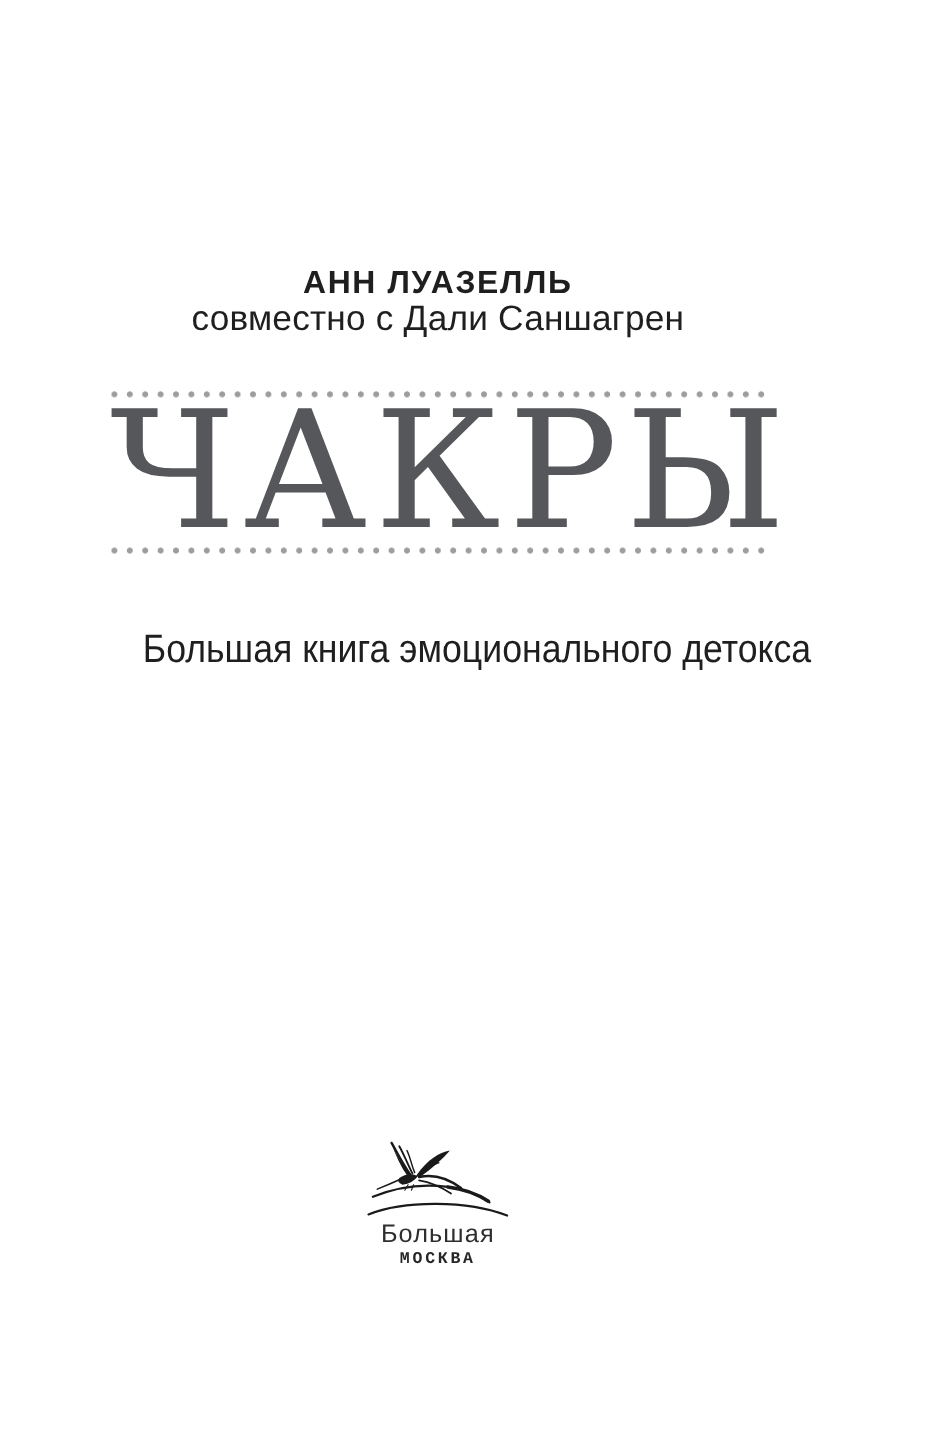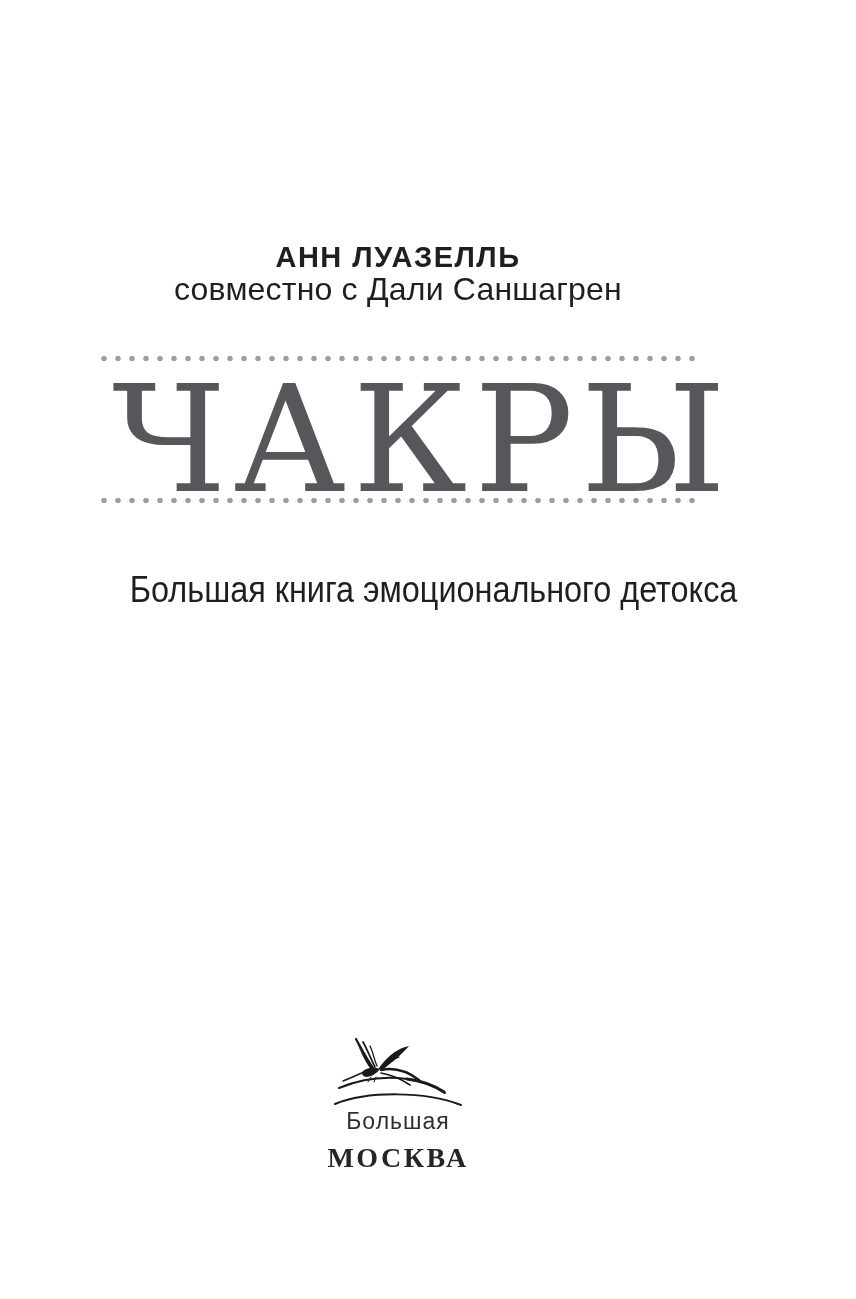--- a/index.html
+++ b/index.html
@@ -25,21 +25,21 @@
   
   .dots{
     position:absolute;left:97px;width:602px;height:11px;
     background-image:radial-gradient(circle at 7px 5.5px,var(--dots) 2.4px,rgba(0,0,0,0) 3px);
     background-size:14px 11px;background-repeat:repeat-x;
   }
   .dots-top{top:353px;}
   .dots-bottom{top:495px;}
   
   .title{
-    position:absolute;left:100px;width:596px;top:352px;margin:12px;
+    position:absolute;left:100px;width:596px;top:352px;margin:0;
     text-align:center;
     font-family:"DejaVu Serif",serif;font-weight:400;
     font-size:148px;line-height:152px;letter-spacing:7px;
     color:var(--title);
     white-space:nowrap;
   }
   
   .subtitle{
     position:absolute;left:100px;width:596px;top:571px;
     text-align:center;color:var(--ink);
@@ -47,22 +47,22 @@
     transform:scaleX(.9);transform-origin:50% 50%;
     white-space:nowrap;
   }
   
   .colophon{position:absolute;left:100px;width:596px;top:1036px;text-align:center;}
   .logo{display:block;margin:0 auto;width:130px;height:72px;color:var(--logo-ink);}
   .logo path{stroke:currentColor;fill:none;stroke-linecap:round;stroke-linejoin:round;}
   .logo path.f{fill:currentColor;stroke:none;}
   .pub-name{font-size:23px;line-height:26px;letter-spacing:1px;color:#2e2e2e;margin-top:0;}
   .pub-city{
-    font-family:Liberation Serif, serif;font-weight:700;
-    font-size:28px;line-height:22px;letter-spacing:2.5px;color:#262626;margin-top:13px;
+    font-family:Liberation Mono, monospace;font-weight:700;
+    font-size:15px;line-height:22px;letter-spacing:2.5px;color:#262626;margin-top:0;
   }
 </style>
 </head>
 <body>
 
 <div class="page">
 
   <div class="author">
     <div class="author-line1">АНН ЛУАЗЕЛЛЬ</div>
     <div class="author-line2">совместно с Дали Саншагрен</div>

